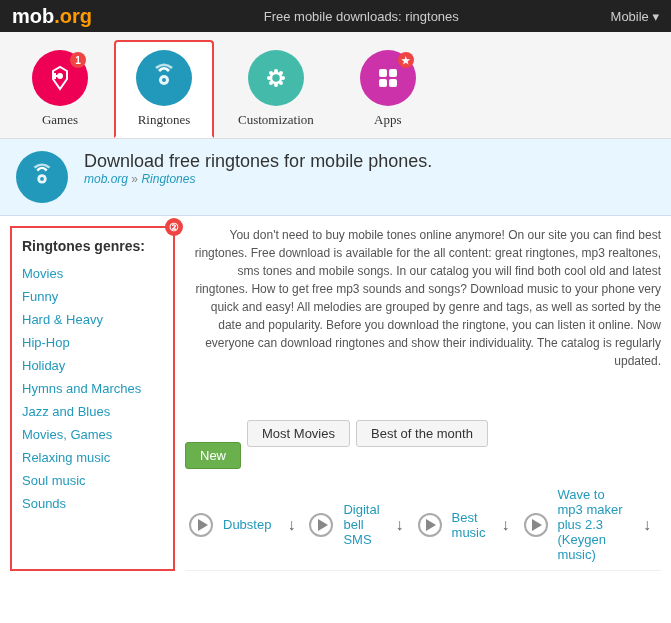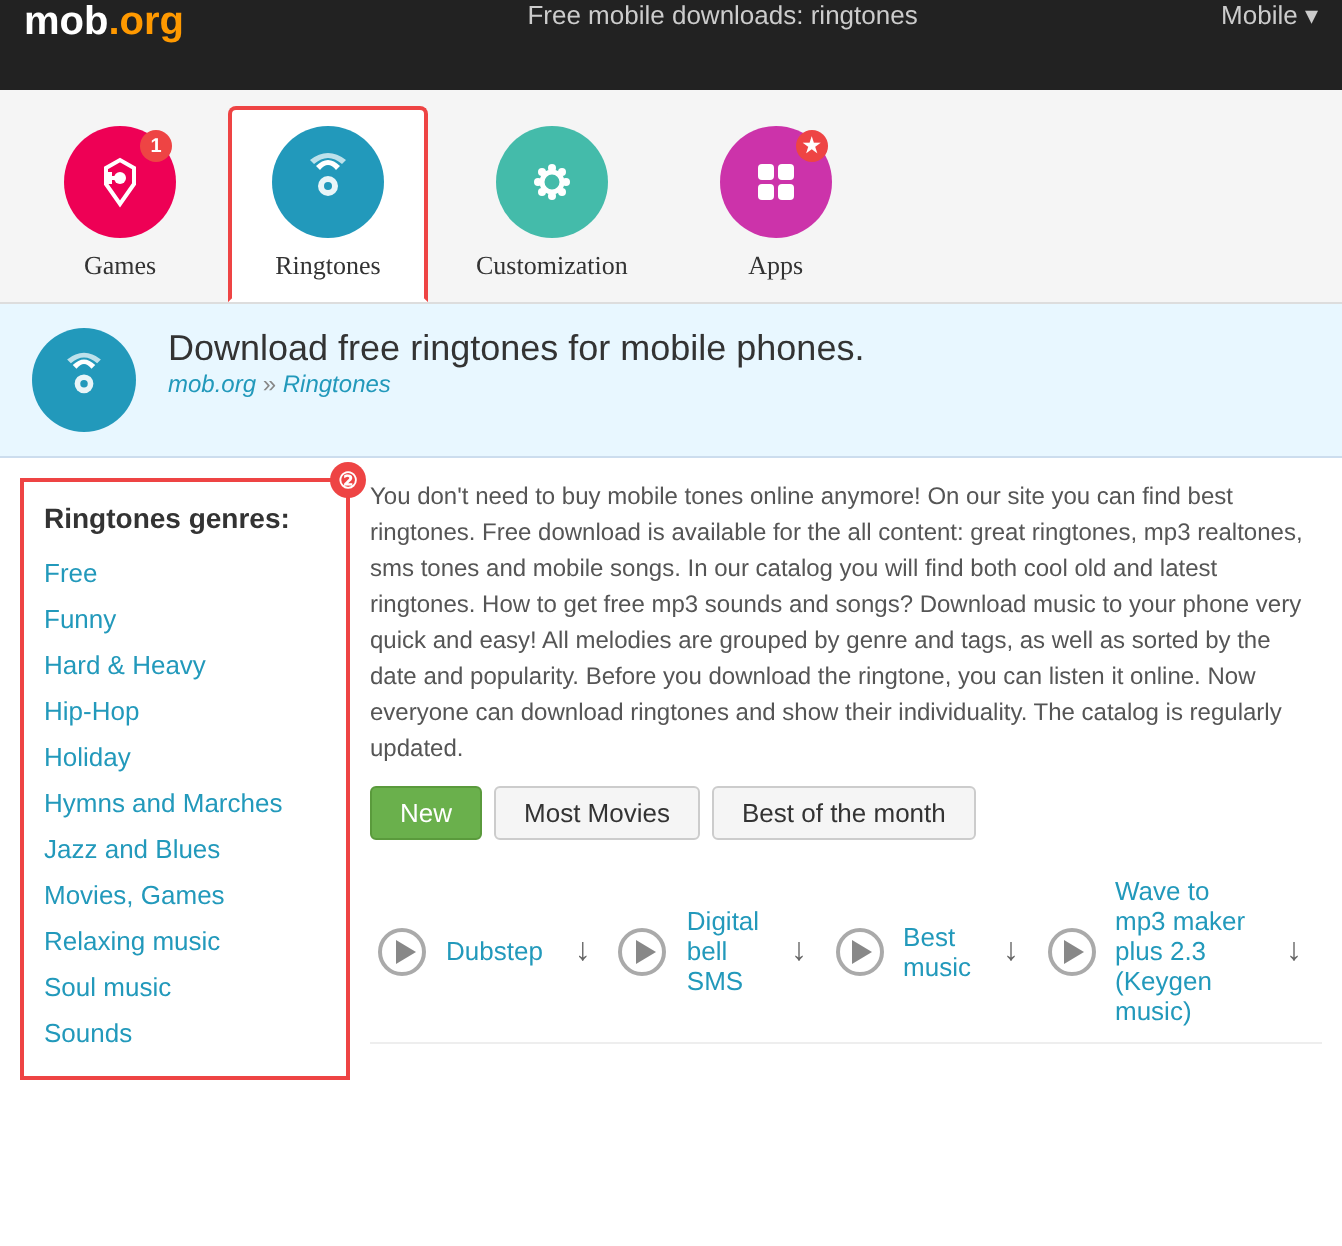--- a/index.html
+++ b/index.html
@@ -2,23 +2,23 @@
 <html><head>
   <meta charset="utf-8">
   <style>
     * { box-sizing: border-box; margin: 0; padding: 0; }
     body { font-family: Arial, sans-serif; font-size: 13px; background: #fff; width: 671px; }
 
     
     .header {
       background: #222;
       display: flex;
-      align-items: flex-start;
+      align-items: center;
       padding: 0 12px;
-      height: 45px;
+      height: 32px;
       justify-content: space-between;
     }
     .header-logo { display: flex; align-items: center; }
     .logo-mob { color: #fff; font-size: 20px; font-weight: bold; }
     .logo-org { color: #f90; font-size: 20px; font-weight: bold; }
     .header-title { color: #ccc; font-size: 13px; margin-left: 20px; }
     .header-mobile { color: #ccc; font-size: 13px; }
 
     
     .nav-tabs {
@@ -140,38 +140,40 @@
       color: #29b;
       cursor: pointer;
     }
 
     
     .content { flex: 1; }
     .content-desc {
       font-size: 12px;
       color: #555;
       line-height: 1.5;
-      margin-bottom: 10px;
+      margin-bottom: 27px;
+      text-align: right;
     }
 
     
     .content-tabs { display: flex; align-items: center; gap: 6px; margin-bottom: 10px; }
     .tab-btn {
       padding: 5px 14px;
       border: 1px solid #ccc;
       background: #f5f5f5;
       cursor: pointer;
       font-size: 13px;
       border-radius: 3px;
       color: #333;
     }
     .tab-btn.active {
       background: #6ab04c;
       color: #fff;
       border-color: #5a9a3c;
+      margin-top: 45px;
     }
 
     
     .song-list { display: flex; flex-direction: row; gap: 0; }
     .song-item {
       display: flex;
       align-items: center;
       padding: 8px 4px;
       border-bottom: 1px solid #eee;
       gap: 10px;
@@ -291,21 +293,21 @@
     </div>
   </div>
 </div>
 
 <div class="main">
 
   <div class="sidebar">
     <div class="sidebar-badge">②</div>
     <h3>Ringtones genres:</h3>
     <ul>
-      <li>Free</li>
+      <li>Movies</li>
       <li>Funny</li>
       <li>Hard &amp; Heavy</li>
       <li>Hip-Hop</li>
       <li>Holiday</li>
       <li>Hymns and Marches</li>
       <li>Jazz and Blues</li>
       <li>Movies, Games</li>
       <li>Relaxing music</li>
       <li>Soul music</li>
       <li>Sounds</li>

